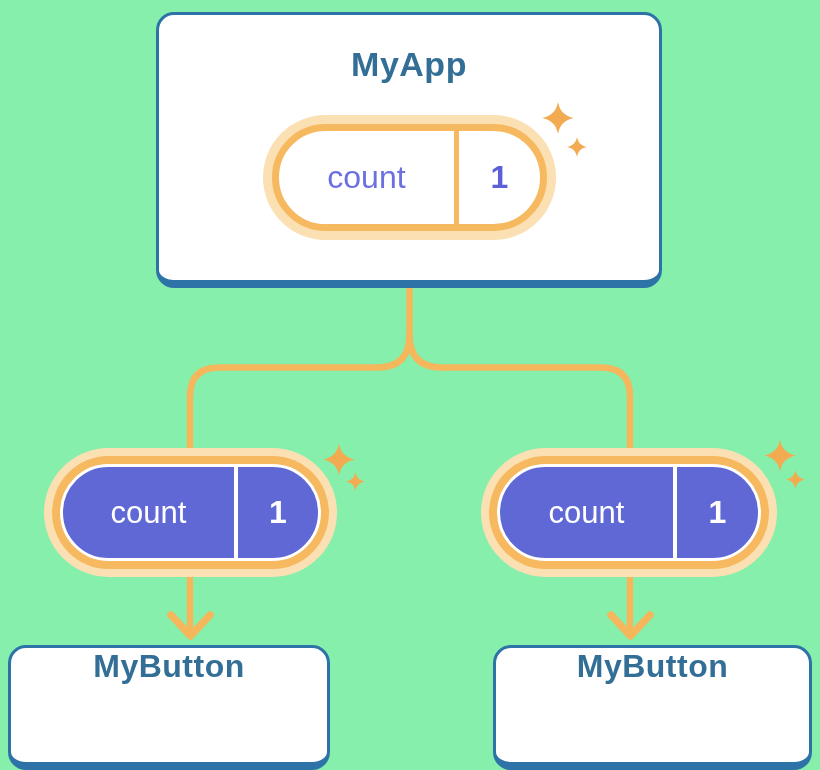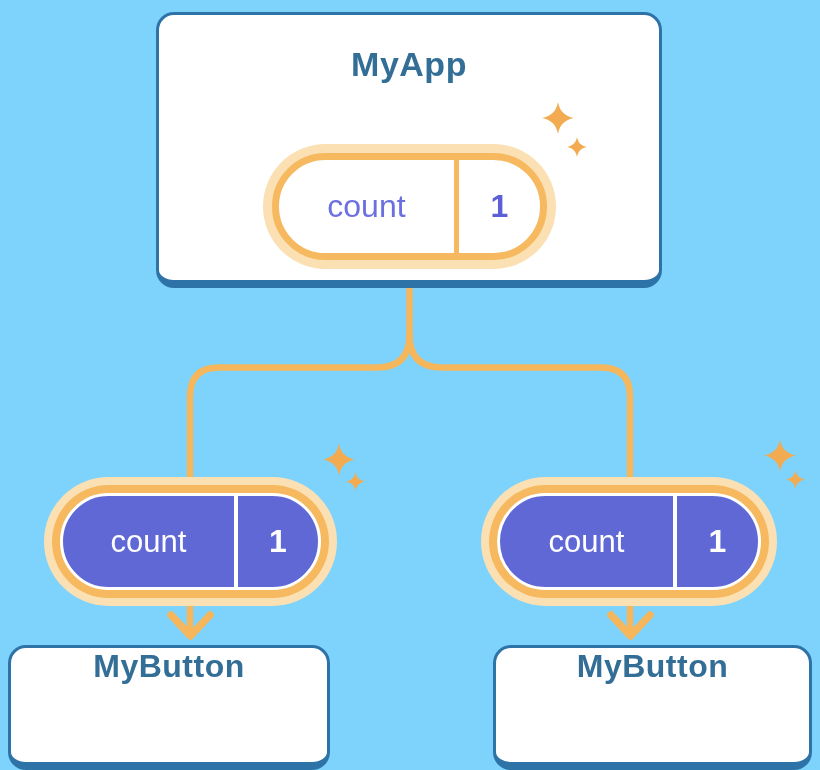--- a/index.html
+++ b/index.html
@@ -1,19 +1,19 @@
 <!DOCTYPE html>
 <html style="--card_border: #2e73a7; --title_text: #336e96; --connector: #f5b65c; --pill_ring_orange: #f6b95f; --pill_ring_glow: #fbe0b4; --pill_fill_purple: #6068d6; --pill_text_purple: #6b6fdf; --pill_value_purple: #5d5fd6; --sparkle: #f2ab50;"><head>
 <meta charset="utf-8">
 <style>
   html,body { margin:0; padding:0; background:#ffffff; }
   * { box-sizing:border-box; }
   .canvas {
     position:relative; width:820px; height:770px; overflow:hidden;
-    background:#7dd3fc;
+    background:#86efac;
     font-family:"Liberation Sans", sans-serif;
   }
   
   .card {
     position:absolute; background:#ffffff;
     border:3px solid var(--card_border, #2e73a7);
     border-bottom-width:8px;
     border-radius:18px;
   }
   .card-myapp { left:156px; top:12px; width:506px; height:276px; }
@@ -36,21 +36,20 @@
     fill:none; stroke:var(--connector, #f5b65c);
     stroke-linecap:round; stroke-linejoin:round;
   }
   .connector .branch { stroke-width:6.5; }
   .connector .arrowhead { stroke-width:7.5; }
 
   
   .pill {
     position:absolute; display:flex; align-items:stretch;
     border-radius:999px;
-    margin-top:29px;
   }
   .pill-parent {
     left:272px; top:124px; width:275px; height:107px;
     background:#ffffff;
     border:7px solid var(--pill_ring_orange, #f6b95f);
     box-shadow:0 0 0 9px var(--pill_ring_glow, #fbe0b4);
   }
   .pill-child {
     background:var(--pill_fill_purple, #6068d6);
     border:3px solid #ffffff;

